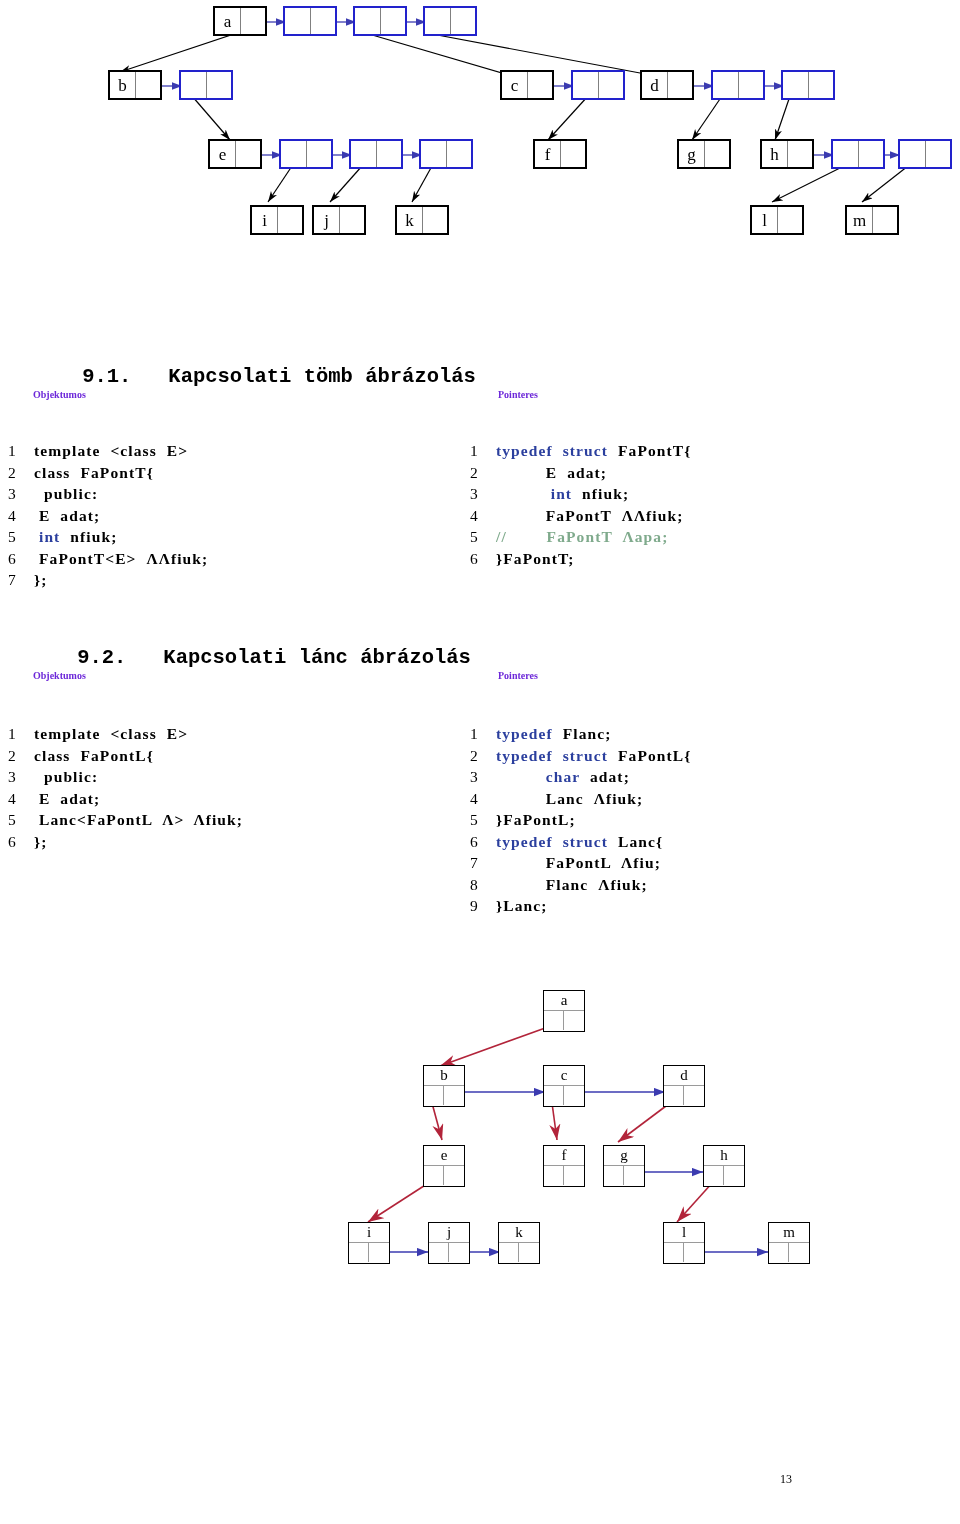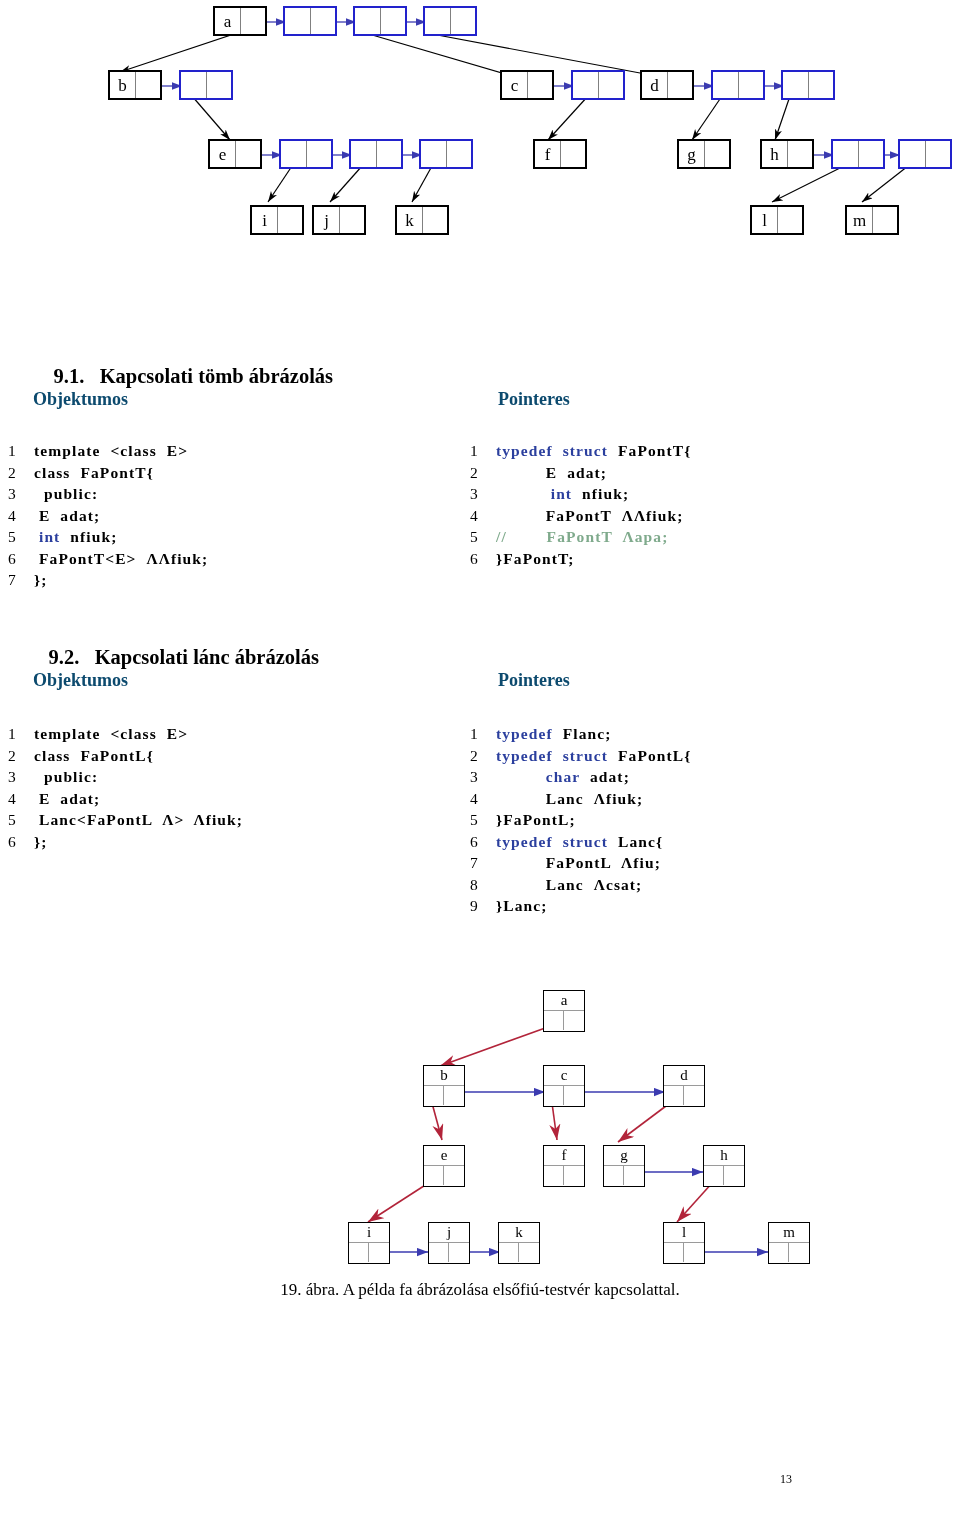--- a/index.html
+++ b/index.html
@@ -41,26 +41,26 @@
   .f19 .n .bot .br{flex:1;}
 
   
   .caption{
     position:absolute;width:100%;text-align:center;
     font-family:"Liberation Serif", serif;font-size:17px;color:#000;
   }
 
   
   .h-sec{
-    position:absolute;font-family:Liberation Serif, serif;
+    position:absolute;font-family:Liberation Mono, monospace;
     font-weight:bold;font-size:20.5px;color:#000;white-space:pre;
   }
   .h-sub{
     position:absolute;font-family:"Liberation Serif", serif;
-    font-weight:bold;font-size:18px;color:#0c4a6e;
+    font-weight:bold;font-size:10px;color:#6d28d9;
   }
 
   
   .codeblk{position:absolute;font-family:"Liberation Serif", serif;}
   .codeline{display:flex;align-items:baseline;height:21.5px;white-space:pre;}
   .lnum{width:26px;flex:0 0 26px;font-size:15.5px;color:#000;font-weight:normal;}
   .ctext{font-size:15.5px;font-weight:bold;letter-spacing:1.1px;}
   .kw{color:#2b3f9e;}
   .cmt{color:#7faa8c;}
   .pln{color:#000;}
@@ -310,21 +310,21 @@
       <div class="codeline"><span class="lnum">6</span><span class="ctext"><span class="pln">};</span></span></div>
     </div>
   <div class="codeblk" id="s2-right" style="left:470px;top:725px;">
       <div class="codeline"><span class="lnum">1</span><span class="ctext"><span class="kw">typedef</span><span class="pln">  Flanc;</span></span></div>
       <div class="codeline"><span class="lnum">2</span><span class="ctext"><span class="kw">typedef  struct</span><span class="pln">  FaPontL{</span></span></div>
       <div class="codeline"><span class="lnum">3</span><span class="ctext"><span class="pln">          </span><span class="kw">char</span><span class="pln">  adat;</span></span></div>
       <div class="codeline"><span class="lnum">4</span><span class="ctext"><span class="pln">          Lanc  Λfiuk;</span></span></div>
       <div class="codeline"><span class="lnum">5</span><span class="ctext"><span class="pln">}FaPontL;</span></span></div>
       <div class="codeline"><span class="lnum">6</span><span class="ctext"><span class="kw">typedef  struct</span><span class="pln">  Lanc{</span></span></div>
       <div class="codeline"><span class="lnum">7</span><span class="ctext"><span class="pln">          FaPontL  Λfiu;</span></span></div>
-      <div class="codeline"><span class="lnum">8</span><span class="ctext"><span class="pln">          Lanc  Λcsat;</span></span></div>
+      <div class="codeline"><span class="lnum">8</span><span class="ctext"><span class="pln">          Flanc  Λfiuk;</span></span></div>
       <div class="codeline"><span class="lnum">9</span><span class="ctext"><span class="pln">}Lanc;</span></span></div>
     </div>
 
   <div class="fig f19" style="left:0;top:0;width:960px;height:1524px;pointer-events:none;">
 
     <svg width="960" height="1524" style="position:absolute;left:0;top:0;">
       <defs>
         <marker id="rArrow" markerWidth="11" markerHeight="11" refX="10" refY="3.5" orient="auto">
           <path d="M0,0 L10,3.5 L0,7 L3,3.5 Z" fill="#b2243a"></path>
         </marker>
@@ -438,17 +438,16 @@
     </div>
     <div class="n" style="left:768px;top:1222px;">
       <div class="top">m</div>
       <div class="bot">
           <div class="bl"></div>
           <div class="br"></div>
         </div>
     </div>
   </div>
 
-  <div class="caption" style="left:0;top:1280px;">19. ábra. A példa fa ábrázolása elsőfiú-testvér kapcsolattal.</div>
 
   <div class="pagenum" style="left:780px;top:1472px;">13</div>
 
 </div>
 
 </body></html>

